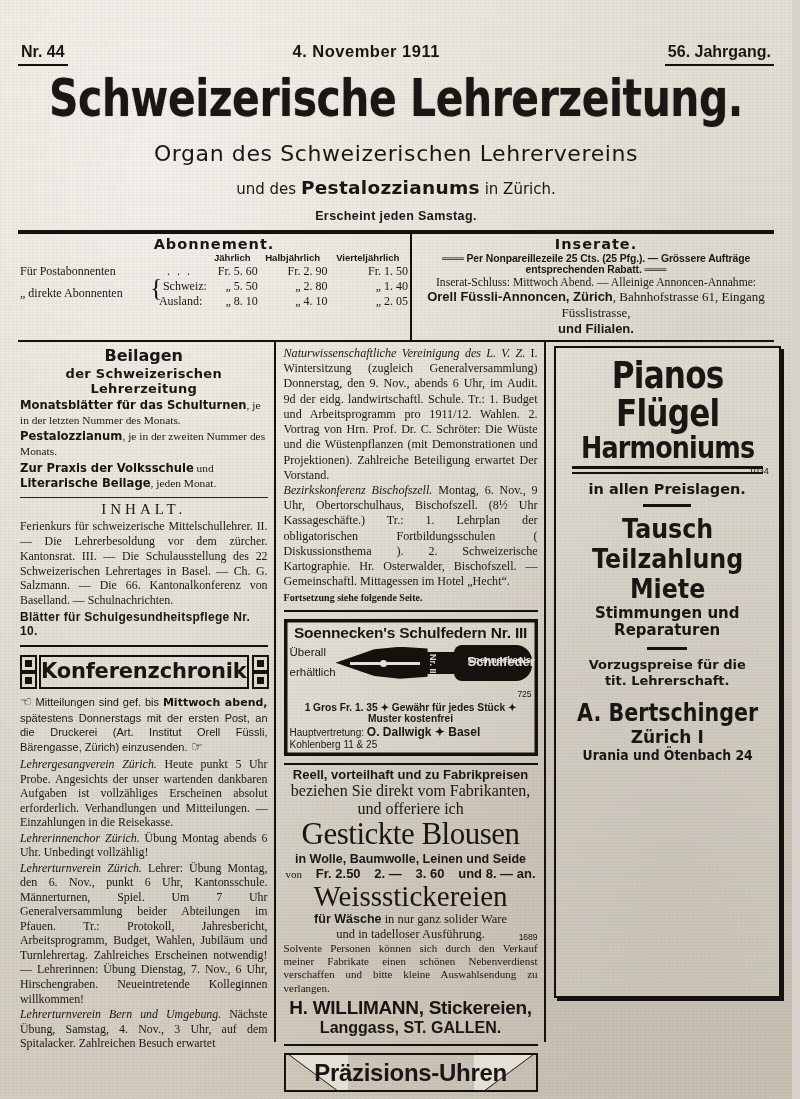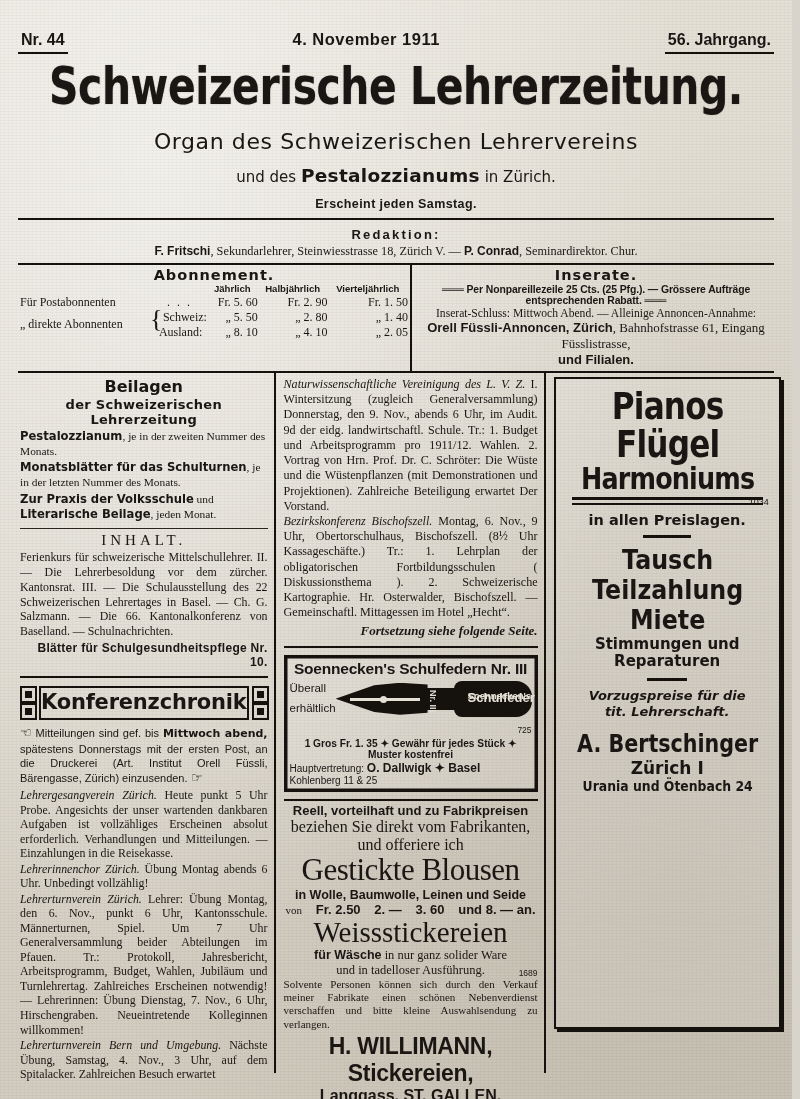--- a/index.html
+++ b/index.html
@@ -11,21 +11,21 @@
     color:#1a1613;
     overflow:hidden;
   }
   #page{
     position:relative;width:792px;height:1099px;
     background:
       radial-gradient(ellipse at 20% 15%, rgba(255,255,255,.55), rgba(255,255,255,0) 60%),
       radial-gradient(ellipse at 85% 80%, rgba(120,110,95,.16), rgba(255,255,255,0) 55%),
       linear-gradient(168deg,#e6e2d8 0%,#dedacf 38%,#d5d0c4 72%,#cfc9bc 100%);
     box-sizing:border-box;
-    padding:0 18px;
+    padding:12px 18px;
   }
   
   #page:before{
     content:"";position:absolute;inset:0;pointer-events:none;
     background-image:
       repeating-linear-gradient(0deg,rgba(90,80,65,.05) 0 1px,rgba(0,0,0,0) 1px 3px),
       repeating-linear-gradient(90deg,rgba(90,80,65,.035) 0 1px,rgba(0,0,0,0) 1px 4px);
     mix-blend-mode:multiply;opacity:.75;
   }
   #page>*{position:relative;z-index:2;}
@@ -122,42 +122,42 @@
         border-left:2.2px solid #15110d;border-right:2.2px solid #15110d;}
   .colR{flex:1;box-sizing:border-box;padding:4px 2px 0 8px;}
 
   .beil-t1{text-align:center;font-family:"DejaVu Sans",sans-serif;font-weight:bold;font-size:16px;}
   .beil-t2{text-align:center;font-family:"DejaVu Sans",sans-serif;font-weight:bold;font-size:13px;letter-spacing:.3px;margin-top:1px;}
   .beil-item{font-size:11.4px;line-height:1.28;margin-top:2px;}
   .beil-item .hd{font-family:"DejaVu Sans",sans-serif;font-weight:bold;font-size:11.6px;}
 
   .inhalt-t{text-align:center;font-family:"Liberation Serif",serif;font-size:15px;letter-spacing:4px;margin:3px 0 1px;}
   .inhalt-body{font-size:11.9px;line-height:1.24;text-align:justify;}
-  .inhalt-sub{text-align:right;font-family:"Liberation Sans",sans-serif;font-weight:bold;font-size:12px;margin-top:2px;letter-spacing:.3px;}
+  .inhalt-sub{text-align:left;font-family:"Liberation Sans",sans-serif;font-weight:bold;font-size:12px;margin-top:2px;letter-spacing:.3px;}
 
   
   .kk-wrap{display:flex;align-items:stretch;margin-top:8px;gap:3px;}
   .kk-sq{width:16px;display:flex;flex-direction:column;justify-content:space-between;}
   .kk-sq i{display:block;width:13px;height:13px;border:2px solid #15110d;position:relative;}
   .kk-sq i:after{content:"";position:absolute;inset:3px;background:#15110d;}
   .kk-bar{
     flex:1;border:2.6px solid #15110d;padding:2px 0 3px;text-align:center;
     font-family:"DejaVu Sans",sans-serif;font-weight:bold;font-size:21px;letter-spacing:-.2px;
   }
   .kk-note{font-family:"Liberation Sans",sans-serif;font-size:11px;line-height:1.3;margin-top:5px;text-align:justify;}
   .kk-note b{font-family:"DejaVu Sans",sans-serif;}
   .hand{display:inline-block;transform:scaleX(-1);font-size:13px;}
 
   .entry{font-size:11.9px;line-height:1.22;text-align:justify;margin-top:1px;}
   .entry .nm{font-style:italic;}
 
   
   .m-entry{font-size:12.1px;line-height:1.26;text-align:justify;}
   .m-entry .nm{font-style:italic;}
-  .fort{text-align:right;font-style:italic;font-size:13px;font-weight:bold;margin-top:2px;}
+  .fort{font-size:10px;font-weight:bold;margin-top:2px;}
 
   
   .ad{border:2.4px solid #15110d;margin-top:7px;padding:3px 4px 4px;background:rgba(255,255,255,.12);}
   .ad.dbl{box-shadow:0 0 0 1.5px #15110d inset;}
   .soen-t{text-align:center;font-family:"Liberation Sans",sans-serif;font-weight:bold;font-size:15.5px;letter-spacing:-.2px;}
   .soen-mid{display:flex;align-items:center;justify-content:space-between;margin-top:1px;}
   .soen-l{font-family:"Liberation Sans",sans-serif;font-size:11.5px;line-height:1.7;}
   .nib{position:relative;width:196px;height:40px;}
   .nib .tip{
     position:absolute;left:0;top:4px;width:92px;height:32px;background:#15110d;
@@ -180,21 +180,21 @@
   .bl-t1{text-align:center;font-family:"Liberation Sans",sans-serif;font-weight:bold;font-size:13px;margin-top:2px;}
   .bl-t2{text-align:center;font-size:16px;}
   .bl-big{text-align:center;font-family:"Liberation Serif",serif;font-size:31px;line-height:1.05;letter-spacing:-.5px;}
   .bl-mid{text-align:center;font-family:"Liberation Sans",sans-serif;font-weight:bold;font-size:12.5px;margin-top:2px;}
   .bl-price{display:flex;align-items:baseline;justify-content:space-between;font-family:"Liberation Sans",sans-serif;font-weight:bold;font-size:13px;padding:0 2px;}
   .bl-price .sm{font-weight:normal;font-family:"Liberation Serif",serif;font-size:11px;}
   .bl-big2{text-align:center;font-family:"Liberation Serif",serif;font-size:29px;line-height:1.05;}
   .bl-sub{text-align:center;font-size:12.5px;}
   .bl-sub b{font-family:"Liberation Sans",sans-serif;}
   .bl-fine{font-size:11px;text-align:justify;line-height:1.22;}
-  .bl-name{text-align:center;font-family:"Liberation Sans",sans-serif;font-weight:bold;font-size:23px;letter-spacing:-.3px;margin-top:2px;}
+  .bl-name{text-align:center;font-family:"Liberation Sans",sans-serif;font-weight:bold;font-size:19px;letter-spacing:-.3px;margin-top:2px;}
   .bl-name2{text-align:center;font-family:"Liberation Sans",sans-serif;font-weight:bold;font-size:16px;}
 
   
   .uhr{position:relative;border:2.4px solid #15110d;margin-top:7px;padding:4px 6px 3px;overflow:hidden;}
   .uhr .tl,.uhr .tr{position:absolute;top:-2px;width:0;height:0;}
   .uhr .tl{left:0;border-left:62px solid transparent;border-top:46px solid #15110d;}
   .uhr .tl:after{content:"";position:absolute;left:-58px;top:-44px;border-left:58px solid transparent;border-top:43px solid #e4e0d6;}
   .uhr .tr{right:0;border-right:62px solid transparent;border-top:46px solid #15110d;}
   .uhr .tr:after{content:"";position:absolute;right:-58px;top:-44px;border-right:58px solid transparent;border-top:43px solid #e4e0d6;}
   .uhr-t{text-align:center;font-family:"Liberation Sans",sans-serif;font-weight:bold;font-size:24px;position:relative;z-index:3;letter-spacing:-.3px;}
@@ -208,21 +208,21 @@
   .p-huge{
     text-align:center;font-family:"DejaVu Sans",sans-serif;font-weight:bold;
     font-size:38px;line-height:1.0;transform:scaleX(.82);letter-spacing:-1px;
   }
   .p-code{position:absolute;right:10px;top:118px;font-family:"Liberation Sans",sans-serif;font-size:9px;}
   .p-ul{border:0;border-top:3px solid #15110d;border-bottom:2px solid #15110d;height:3px;margin:3px 10px 0;}
   .p-mid{text-align:center;font-family:"DejaVu Sans",sans-serif;font-weight:bold;font-size:14.5px;margin-top:7px;}
   .p-dash{width:48px;height:0;border-top:3.5px solid #15110d;margin:7px auto;}
   .p-big{text-align:center;font-family:"DejaVu Sans",sans-serif;font-weight:bold;font-size:27px;line-height:1.12;transform:scaleX(.88);}
   .p-med{text-align:center;font-family:"DejaVu Sans",sans-serif;font-weight:bold;font-size:15px;line-height:1.18;}
-  .p-it{text-align:center;font-family:"DejaVu Sans",sans-serif;font-style:italic;font-weight:600;font-size:13px;line-height:1.25;margin-top:4px;}
+  .p-it{text-align:center;font-family:"DejaVu Sans",sans-serif;font-weight:600;font-size:13px;line-height:1.25;margin-top:4px;}
   .p-nm{text-align:center;font-family:"DejaVu Sans",sans-serif;font-weight:bold;font-size:24px;transform:scaleX(.86);margin-top:10px;}
   .p-nm2{text-align:center;font-family:"DejaVu Sans",sans-serif;font-weight:bold;font-size:17px;}
   .p-nm3{text-align:center;font-family:"DejaVu Sans",sans-serif;font-weight:bold;font-size:13.5px;transform:scaleX(.92);}
 </style>
 </head>
 <body>
 
 <div id="page">
 
   <div class="topline">
@@ -234,26 +234,20 @@
   <div class="masthead">Schweizerische Lehrerzeitung.</div>
   <div class="sub1">Organ des Schweizerischen Lehrervereins</div>
   <div class="sub2">
     <span>und des</span>
     <span class="pest">Pestalozzianums</span>
     <span>in Zürich.</span>
   </div>
   <div class="sub3">Erscheint jeden Samstag.</div>
   <hr class="rule">
 
-  <div class="redaktion-wrap">
-    <div class="redaktion-title">Redaktion:</div>
-    <div class="redaktion-line">
-      <span class="nm">F. Fritschi</span><span>, Sekundarlehrer, Steinwiesstrasse 18, Zürich V. — </span><span class="nm">P. Conrad</span><span>, Seminardirektor. Chur.</span>
-    </div>
-  </div>
 
   <div class="aboband">
 
     <div class="abo">
       <div class="bandtitle">Abonnement.</div>
       <table class="abotab">
         <tbody>
             <tr>
           <th style="width:34%"></th>
               <th style="width:8%"></th>
@@ -306,24 +300,24 @@
   </div>
 
   <div class="body3">
 
     <div class="colL">
 
       <div class="beil-t1">Beilagen</div>
       <div class="beil-t2">der Schweizerischen Lehrerzeitung</div>
 
       <div class="beil-item">
+        <span class="hd">Monatsblätter für das Schulturnen</span><span>, je in der letzten Nummer des Monats.</span>
+      </div>
+      <div class="beil-item">
         <span class="hd">Pestalozzianum</span><span>, je in der zweiten Nummer des Monats.</span>
-      </div>
-      <div class="beil-item">
-        <span class="hd">Monatsblätter für das Schulturnen</span><span>, je in der letzten Nummer des Monats.</span>
       </div>
       <div class="beil-item">
         <span class="hd">Zur Praxis der Volksschule</span><span> und </span><span class="hd">Literarische Beilage</span><span>, jeden Monat.</span>
       </div>
 
       <hr class="rule thin">
 
       <div class="inhalt-t">INHALT.</div>
       <div class="inhalt-body ind">Ferienkurs für schweizerische Mittelschullehrer. II. — Die Lehrerbesoldung vor dem zürcher. Kantonsrat. III. — Die Schulausstellung des 22 Schweizerischen Lehrertages in Basel. — Ch. G. Salzmann. — Die 66. Kantonalkonferenz von Baselland. — Schulnachrichten.</div>
       <div class="inhalt-sub">Blätter für Schulgesundheitspflege Nr. 10.</div>

